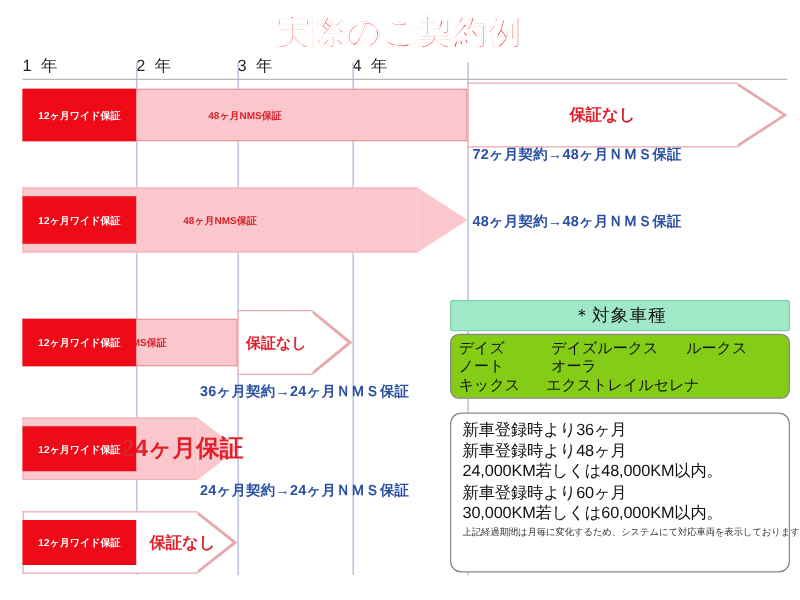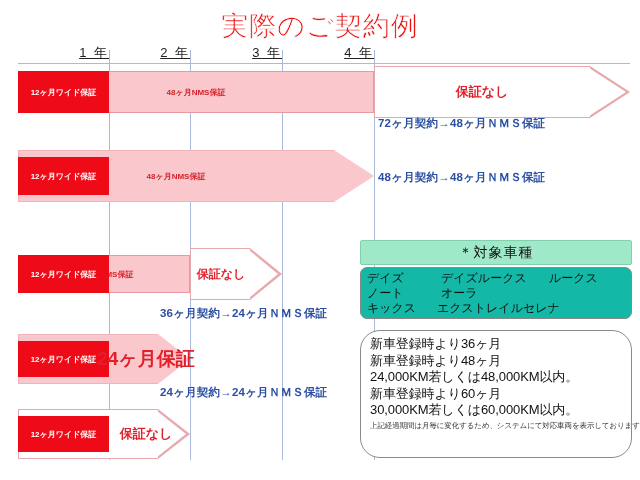--- a/index.html
+++ b/index.html
@@ -12,41 +12,40 @@
     position:relative;
     color:#1a1a1a;
   }
   #stage{position:absolute;left:0;top:0;width:640px;height:480px;}
 
   
   .title{
     position:absolute;left:0;top:8px;width:640px;
     text-align:center;
     font-size:27px;
-    font-weight:normal;
+    font-weight:bold;
     color:#e8110f;
     letter-spacing:1px;
     -webkit-text-stroke:0.6px #ffffff;
     text-shadow:
       0 0 1px #ffffff,
       1px 0 0 #ffffff,
       -1px 0 0 #ffffff;
     white-space:nowrap;
   }
 
   
   .yearlabels{position:absolute;left:0;top:44px;width:640px;height:20px;}
   .yearlabel{
     position:absolute;top:0;
     font-size:13px;
     color:#222;
-    text-align:right;
+    text-align:left;
     letter-spacing:2px;
     white-space:nowrap;
-    text-decoration:underline;
   }
   .axisline{
     position:absolute;
     height:1px;
     background:#b9b9b9;
   }
   .gridline{
     position:absolute;
     width:1px;
     background:#a9b9d9;
@@ -125,21 +124,21 @@
     background:#9fe9c9;
     border:1px solid #7fd0ab;
     box-sizing:border-box;
     border-radius:2px;
     display:flex;align-items:center;justify-content:center;
     font-size:14px;color:#111;white-space:nowrap;
     letter-spacing:1px;
   }
   .panel-body{
     position:absolute;
-    background:#14b8a6;
+    background:#84cc16;
     border:1px solid #888;
     box-sizing:border-box;
     border-radius:7px;
     padding:3px 6px;
   }
   .modelgrid{
     display:block;
     font-size:12px;
     color:#111;
     line-height:15px;
@@ -149,21 +148,21 @@
   .modelcell{display:inline-block;}
   .mc1{width:74px;}
   .mc2{width:108px;}
   .mc3{width:auto;}
 
   .infobox{
     position:absolute;
     background:#ffffff;
     border:1px solid #8a8a8a;
     box-sizing:border-box;
-    border-radius:20px;
+    border-radius:9px;
     padding:5px 4px 3px 9px;
   }
   .infoline{
     font-size:13px;
     color:#111;
     line-height:16.5px;
     white-space:nowrap;
     letter-spacing:-0.1px;
   }
   .infofoot{

